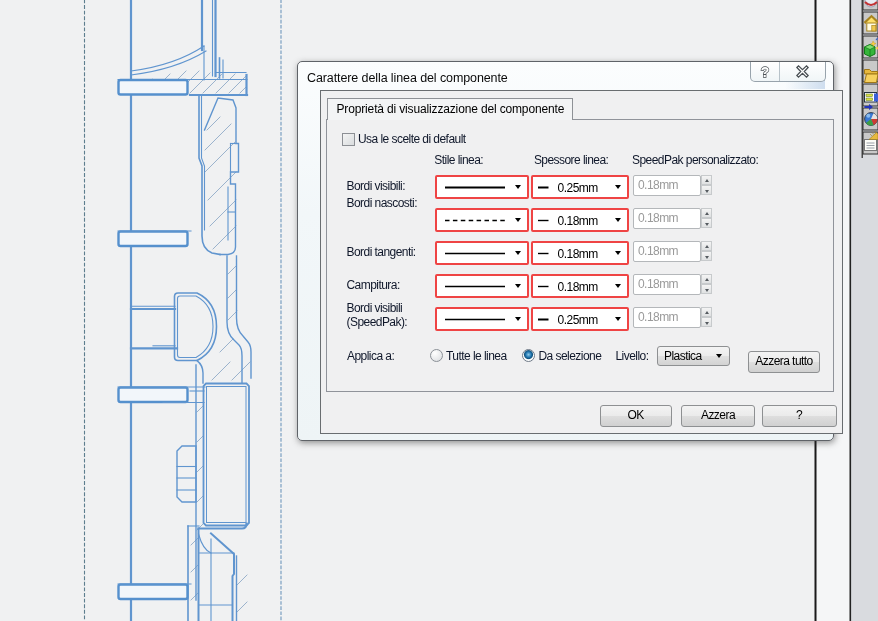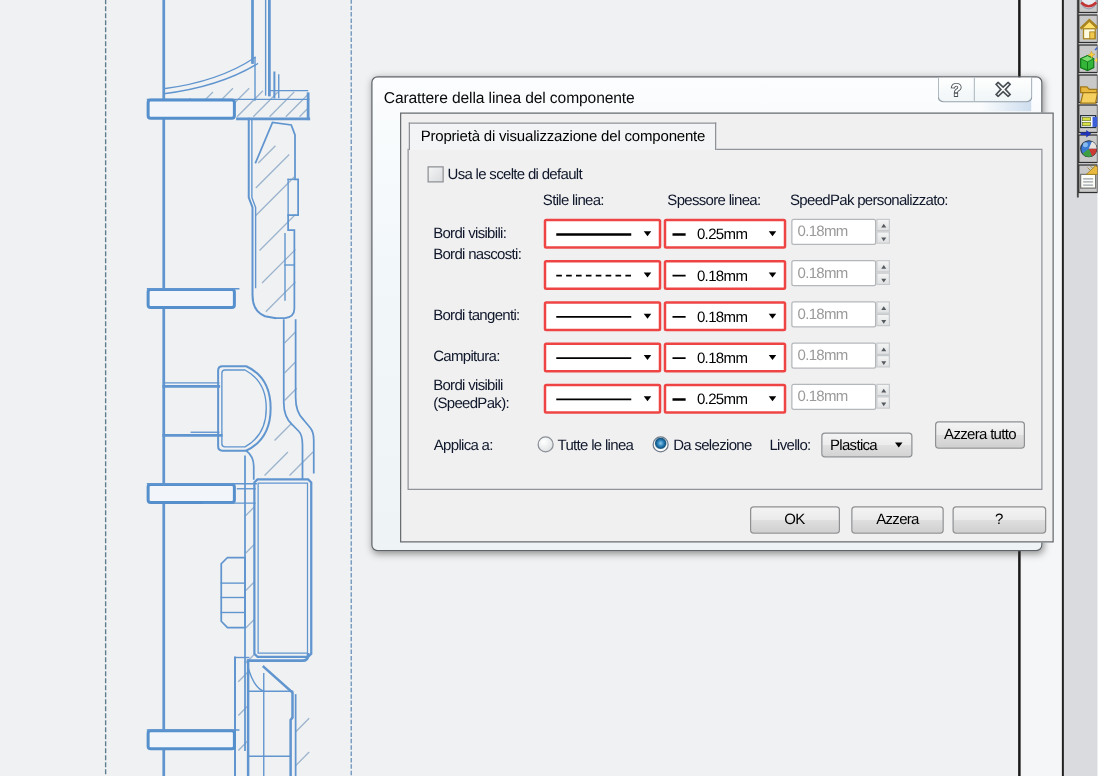--- a/index.html
+++ b/index.html
@@ -356,19 +356,19 @@
           </span>
         </div>
 
   <div class="lbl" style="left:26px;top:258px;">Applica a:</div>
   <div class="radio" style="left:108.5px;top:258px;"></div>
   <div class="lbl" style="left:125px;top:258px;">Tutte le linea</div>
   <div class="radio sel" style="left:201px;top:258px;"></div>
   <div class="lbl" style="left:217.5px;top:258px;">Da selezione</div>
   <div class="lbl" style="left:294.5px;top:258px;">Livello:</div>
   <div class="comboP">Plastica<i class="arrow" style="top:7px;right:7px;"></i></div>
-  <div class="btn" style="left:427px;top:246px;width:70px;">Azzera tutto</div>
+  <div class="btn" style="left:427px;top:260px;width:70px;">Azzera tutto</div>
 
   <div class="btn" style="left:278.5px;top:313.5px;width:70px;">OK</div>
   <div class="btn" style="left:360px;top:313.5px;width:72px;">Azzera</div>
   <div class="btn" style="left:440.5px;top:313.5px;width:73px;">?</div>
  </div>
 </div>
 </div>
 </body></html>

